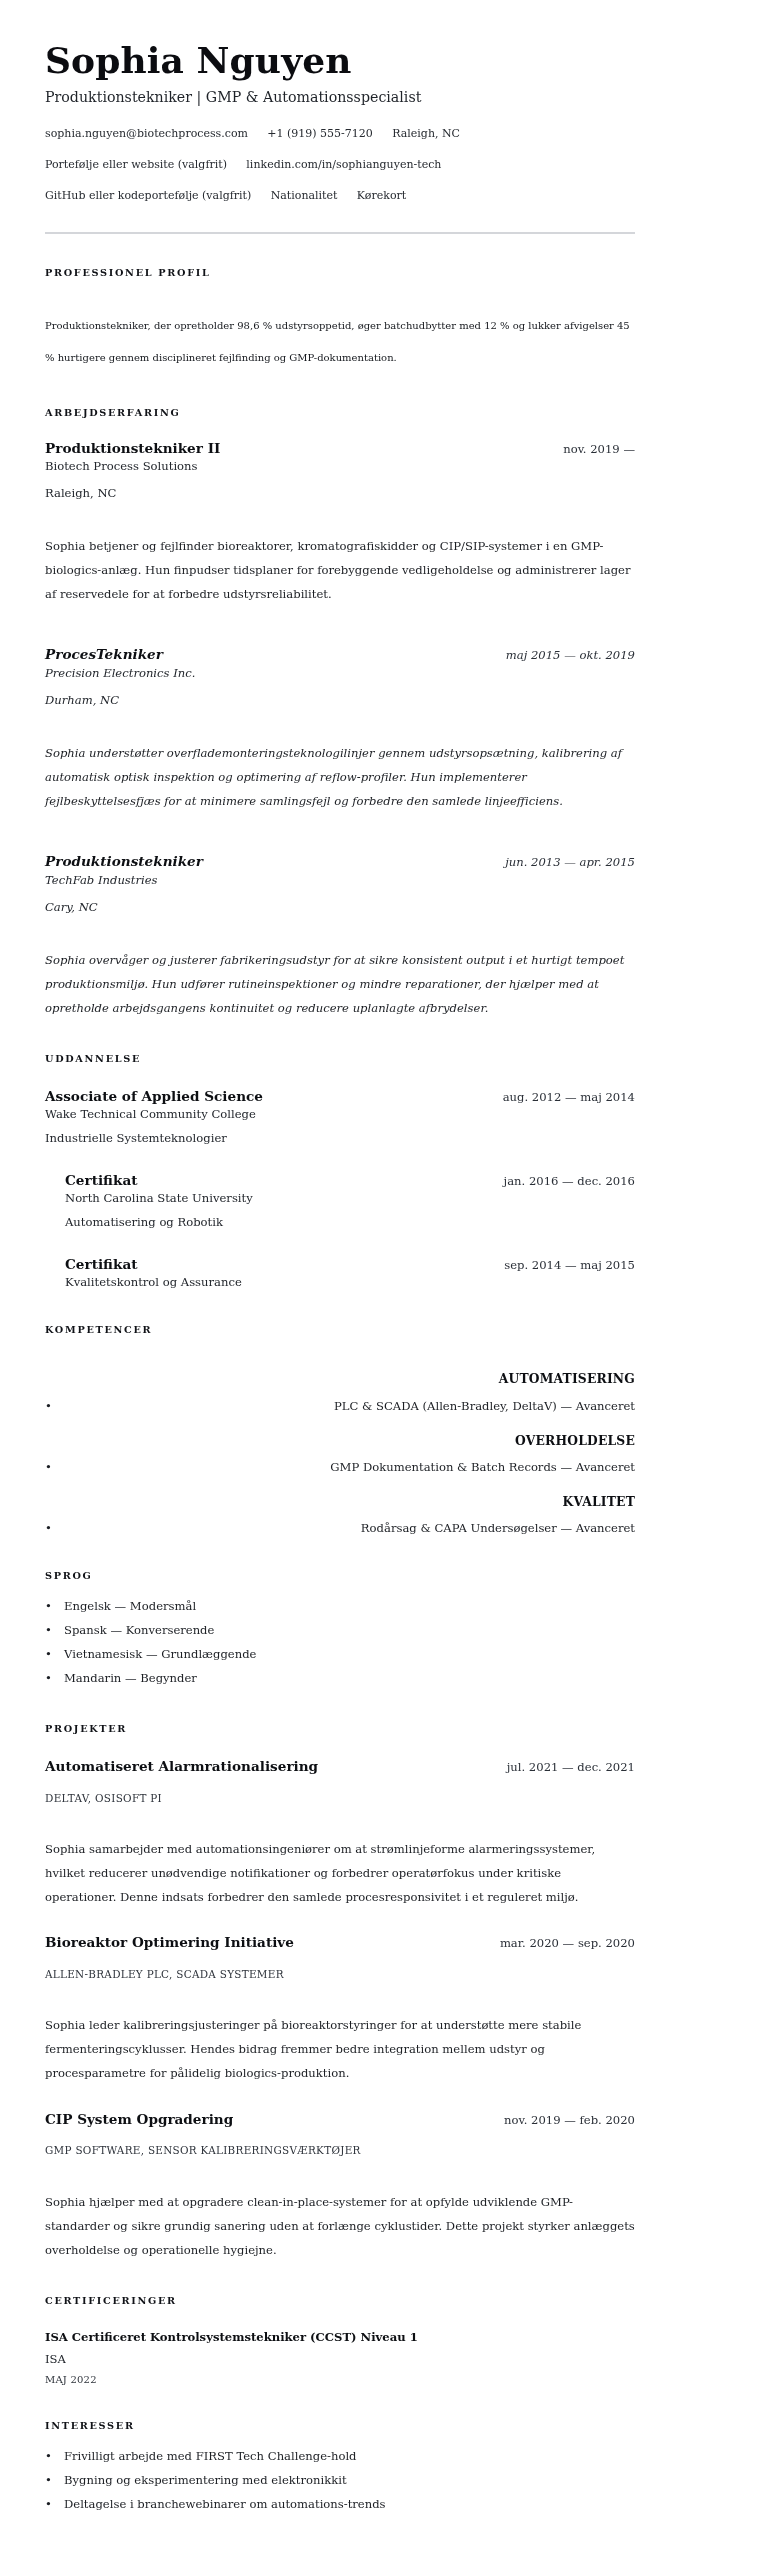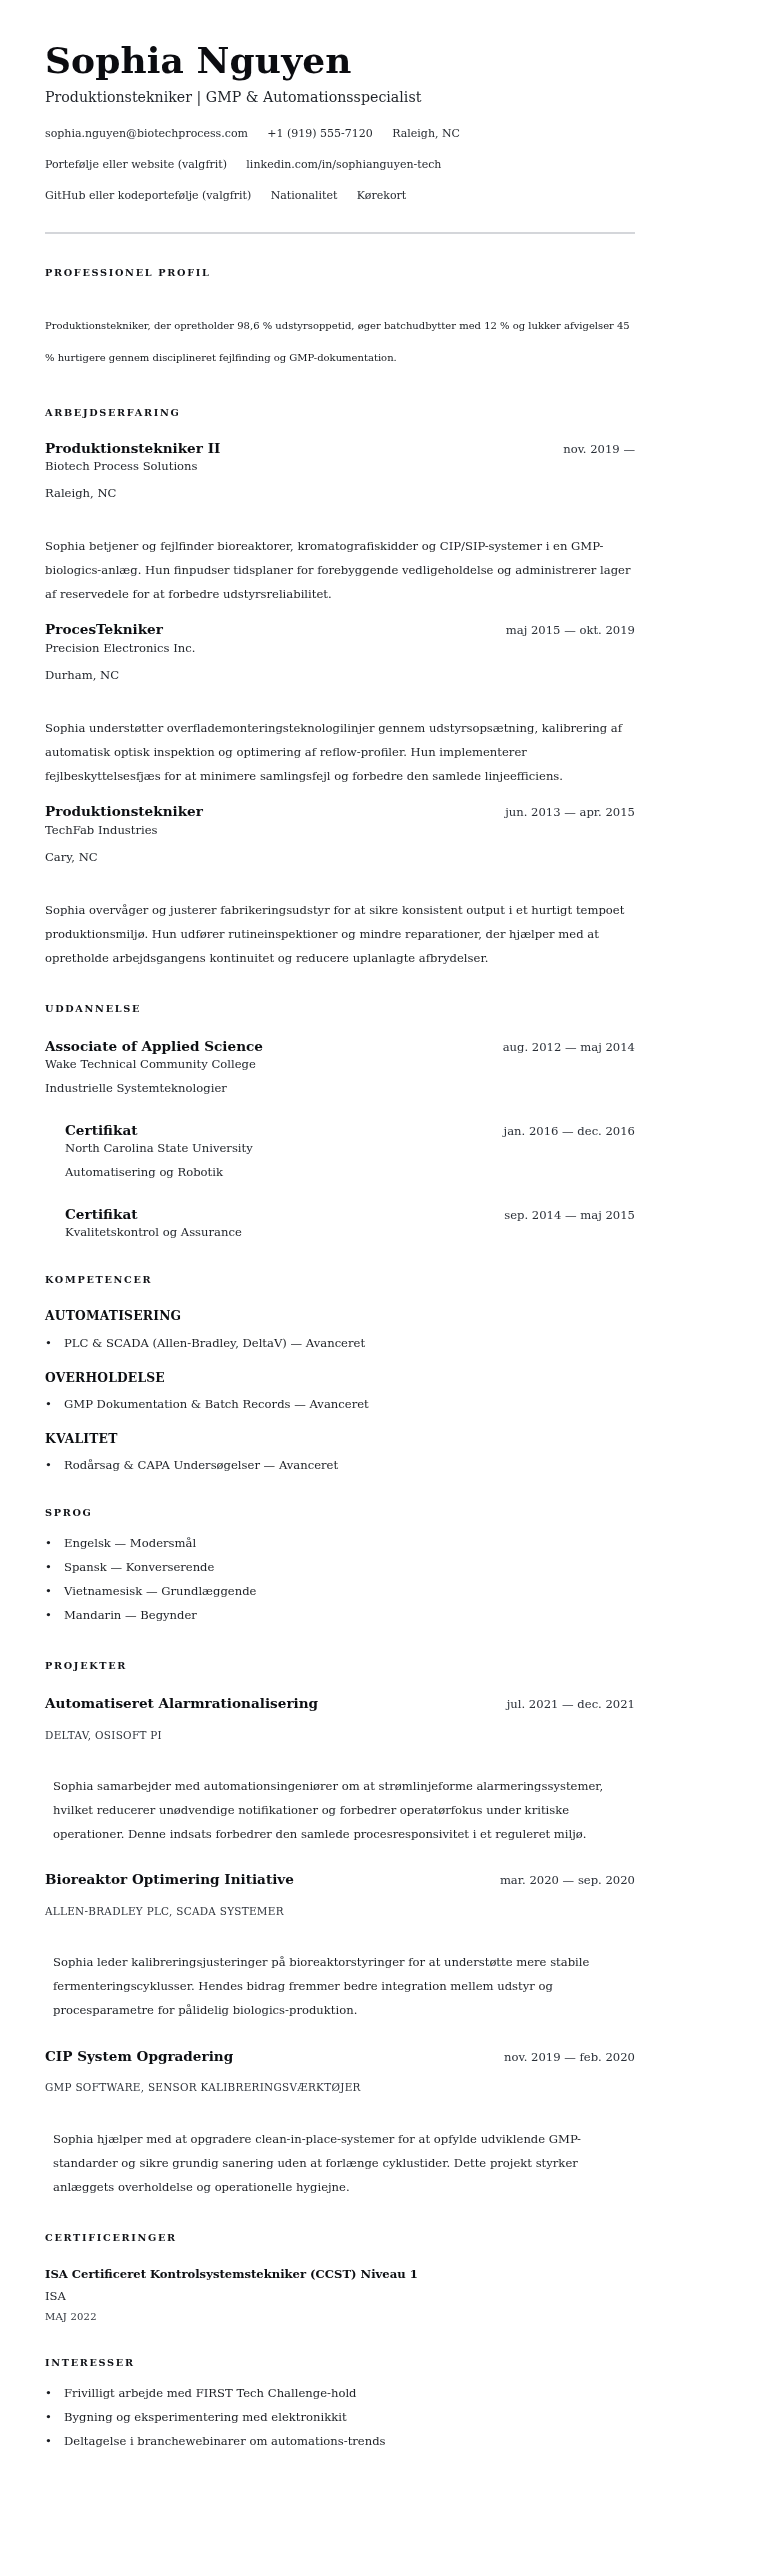--- a/index.html
+++ b/index.html
@@ -23,42 +23,42 @@
 
   .sec { margin-top: 32px; }
   .entry-head { display: flex; justify-content: space-between; align-items: baseline; }
   .entry-title { font-size: 13.6px; font-weight: bold; line-height: 19.4px; color: #0d0f13; }
   .entry-date { font-size: 11.6px; line-height: 17px; color: #2a2f37; white-space: nowrap; }
   .entry-sub { font-size: 11.6px; line-height: 17px; color: #22262c; }
   .entry-loc { font-size: 11.6px; line-height: 17px; color: #22262c; margin-top: 10.4px; }
   .entry-desc { font-size: 11.6px; line-height: 24px; color: #1b1e23; margin-top: 32px; }
 
   .exp-list { margin-top: 19.4px; }
-  .exp-item + .exp-item { margin-top: 14px; }
+  .exp-item + .exp-item { margin-top: 39px; font-style: italic; }
 
   .edu-list { margin-top: 22px; }
   .edu-item + .edu-item { margin-top: 24px; margin-left: 20px; }
   .edu-item .entry-sub + .entry-sub { margin-top: 6.5px; }
 
   .skill-group-title { font-size: 12.3px; font-weight: bold; line-height: 17px; color: #0d0f13; letter-spacing: 0.2px; }
-  .skills-block { margin-top: 21px; }
+  .skills-block { margin-top: 34px; text-align: right; }
   .skill-group + .skill-group { margin-top: 17px; }
   ul.bullets { list-style: none; margin-top: 11.6px; }
   ul.bullets li { position: relative; padding-left: 19px; font-size: 11.6px; line-height: 24px; color: #1b1e23; }
   ul.bullets li::before { content: "•"; position: absolute; left: 0; top: 0; font-size: 11.6px; color: #1b1e23; }
   .skill-group ul.bullets { margin-top: 10.4px; }
   .skill-group ul.bullets li { line-height: 17px; }
 
   .lang-list { margin-top: 15.5px; }
   .lang-list li { line-height: 24px !important; }
 
   .proj-list { margin-top: 22px; }
   .proj-item + .proj-item { margin-top: 24.6px; }
   .proj-tech { font-size: 10.4px; line-height: 14.2px; color: #2e333b; text-transform: uppercase; letter-spacing: 0.3px; margin-top: 14.2px; }
-  .proj-desc { font-size: 11.6px; line-height: 24px; color: #1b1e23; margin-top: 32px; margin-left: 8px; }
+  .proj-desc { font-size: 11.6px; line-height: 24px; color: #1b1e23; margin-top: 32px; }
 
   .cert-list { margin-top: 22px; }
   .cert-title { font-size: 11.6px; font-weight: bold; line-height: 17px; color: #0d0f13; }
   .cert-issuer { font-size: 11.6px; line-height: 17px; color: #22262c; margin-top: 5.2px; }
   .cert-date { font-size: 10px; line-height: 14.2px; color: #2e333b; text-transform: uppercase; letter-spacing: 0.2px; margin-top: 5.2px; }
 
   .interests-list { margin-top: 14.2px; }
   .interests-list li { line-height: 24px !important; }
 </style>
 </head>

